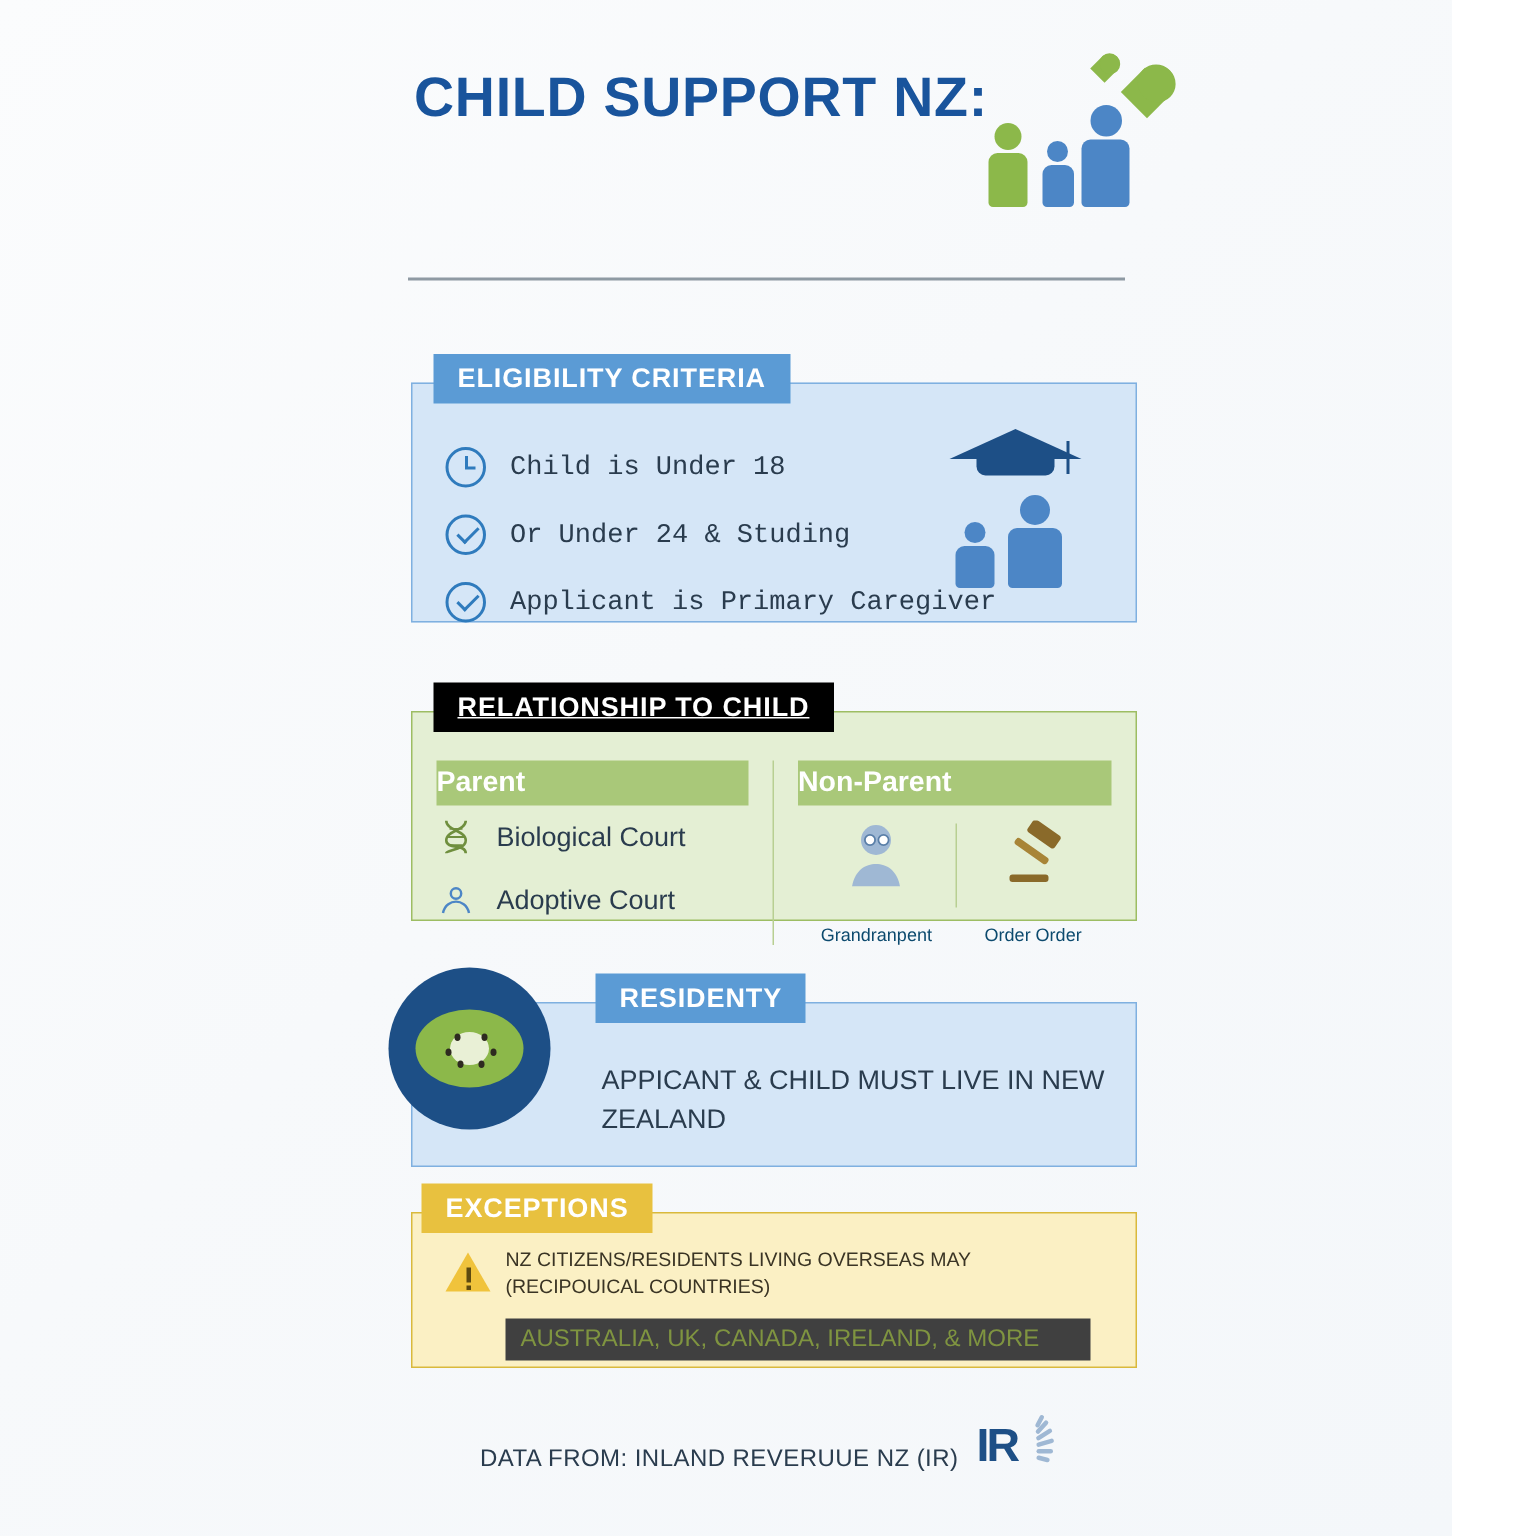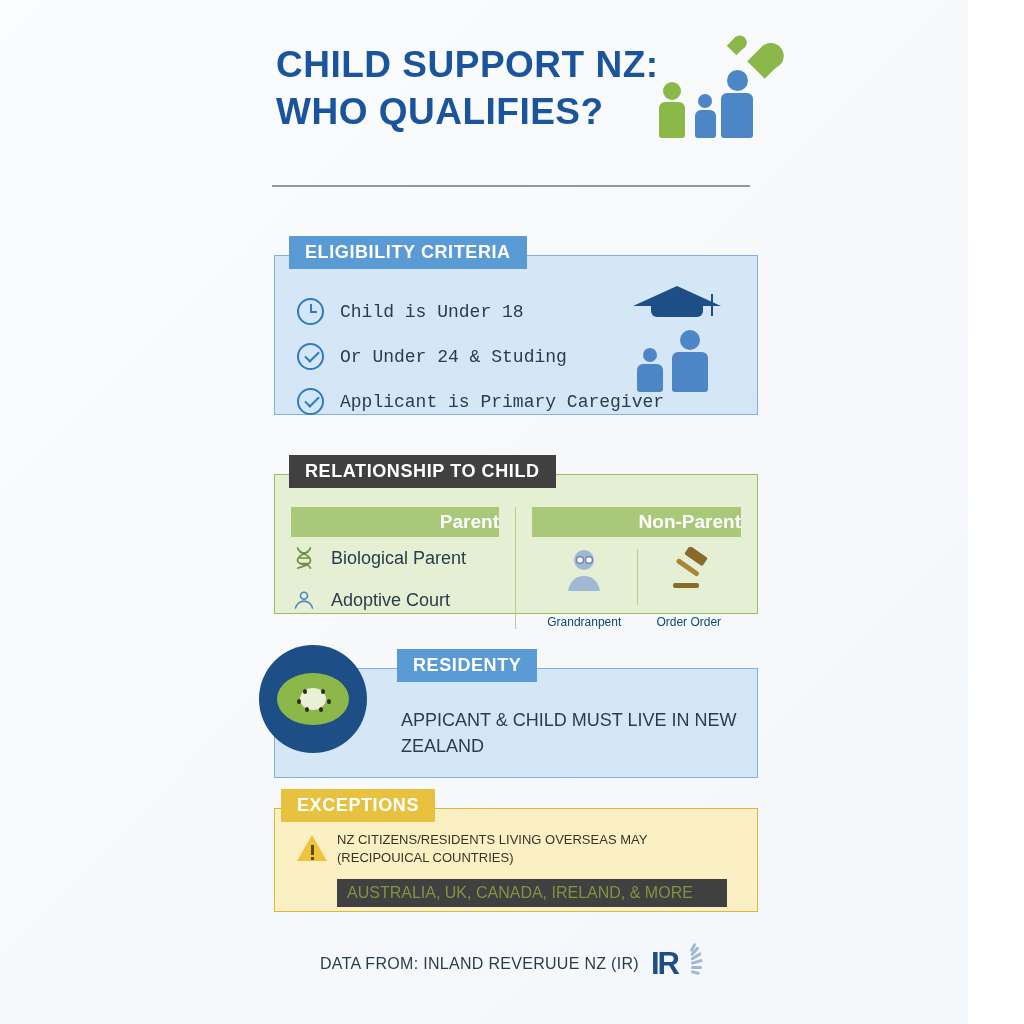--- a/index.html
+++ b/index.html
@@ -186,40 +186,41 @@
   }
 
   
   #relationship {
     left: 274px; top: 474px; width: 484px; height: 140px;
     background: #e4efd4;
     border: 1px solid #9dbd63;
   }
   #relationship .card-tab {
     left: 14px;
-    background: #404040;
+    background: #000000;
+    text-decoration: underline;
   }
   .rel-cols {
     position: absolute;
     left: 0; top: 32px;
     width: 100%;
     display: flex;
   }
   .rel-col {
     width: 50%;
     box-sizing: border-box;
     padding: 0 16px;
   }
   .rel-col.left { border-right: 1px solid #b8cf92; }
   .rel-head {
     background: #a9c879;
     color: #ffffff;
     font-size: 19px;
     font-weight: bold;
-    text-align: right;
+    text-align: left;
     padding: 4px 0;
   }
   .rel-row {
     display: flex;
     align-items: center;
     height: 42px;
   }
   .rel-icon {
     width: 26px; height: 26px;
     margin-right: 14px;
@@ -362,21 +363,21 @@
     top: 946px;
     width: 1024px;
     text-align: center;
     font-size: 16px;
     color: #2a3c4e;
     letter-spacing: .3px;
     text-transform: uppercase;
   }
   .footer-inner {
     display: inline-flex;
-    align-items: center;
+    align-items: flex-end;
     gap: 12px;
   }
   .ir-logo {
     position: relative;
     font-size: 31px;
     font-weight: bold;
     color: #1d4f86;
     letter-spacing: -2px;
   }
   .ir-fern {
@@ -396,21 +397,20 @@
     transform-origin: left center;
   }
 </style>
 </head>
 <body>
 
 <div class="poster">
 
   <div class="title-block">
     <div class="title-line">CHILD SUPPORT NZ:</div>
-    <div class="title-line">WHO QUALIFIES?</div>
   </div>
 
   <div class="title-art">
     <div class="heart small" style="left:268px; top:26px;"></div>
     <div class="heart big" style="left:296px; top:42px;"></div>
 
     <div class="person" style="left:200px; width:34px; height:56px;">
       <div class="head" style="width:18px;height:18px;background:#8cb84a;"></div>
       <div class="body" style="width:26px;height:36px;background:#8cb84a;"></div>
     </div>
@@ -473,21 +473,21 @@
       <div class="rel-col left">
         <div class="rel-head">Parent</div>
         <div class="rel-row">
           <span class="rel-icon">
             <svg viewBox="0 0 24 24" width="26" height="26">
                 <path d="M6 2c0 6 12 6 12 12S6 20 6 22" stroke="#6f8f3e" stroke-width="1.6" fill="none"></path>
                 <path d="M18 2c0 6-12 6-12 12s12 2 12 8" stroke="#6f8f3e" stroke-width="1.6" fill="none"></path>
                 <path d="M8 7h8M7 12h10M8 17h8" stroke="#6f8f3e" stroke-width="1.2"></path>
               </svg>
           </span>
-          <span class="rel-text">Biological Parent</span>
+          <span class="rel-text">Biological Court</span>
         </div>
         <div class="rel-row">
           <span class="rel-icon">
             <svg viewBox="0 0 24 24" width="26" height="26">
                 <circle cx="12" cy="8" r="3.2" stroke="#4c86c6" stroke-width="1.5" fill="none"></circle>
                 <path d="M4 20c1-5 5-7 8-7s7 2 8 7" stroke="#4c86c6" stroke-width="1.5" fill="none"></path>
               </svg>
           </span>
           <span class="rel-text">Adoptive Court</span>
         </div>

